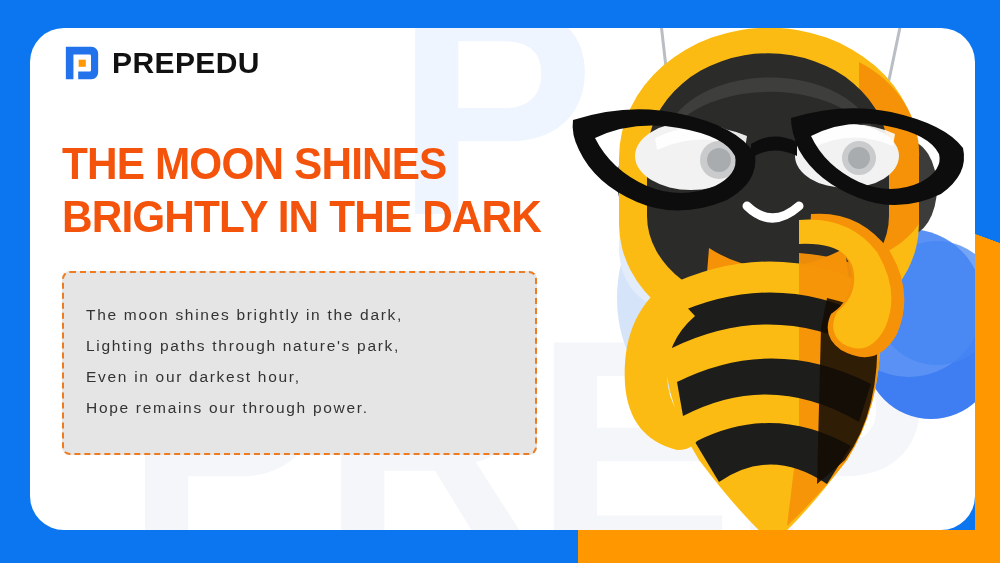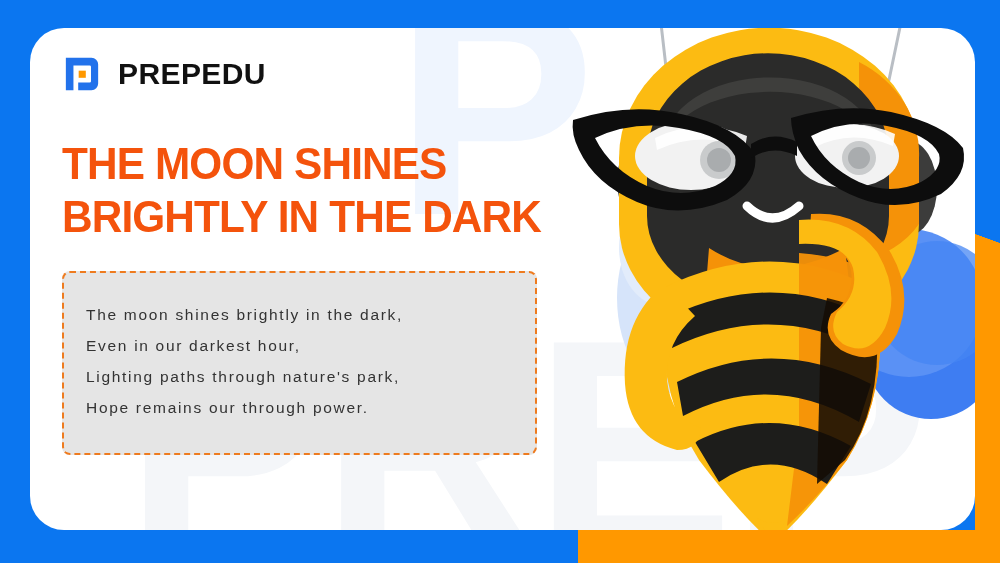--- a/index.html
+++ b/index.html
@@ -67,24 +67,24 @@
   #watermark-bottom {
     left:95px; top:300px;
     font-size:300px;
     color:#F4F6F9;
     z-index:1;
   }
 
   
   #brand {
     position:absolute;
-    left:33px; top:27px;
+    left:33px; top:16px;
     display:flex;
     align-items:center;
-    gap:17px;
+    gap:11px;
     z-index:20;
   }
   #brand-mark { width:38px; height:38px; display:block; }
   #brand-name {
     font-size:30px;
     font-weight:bold;
     letter-spacing:0.4px;
     color:#111111;
     font-family:"Liberation Sans", sans-serif;
   }
@@ -162,22 +162,22 @@
       <span id="brand-name">PREPEDU</span>
     </div>
 
     <div id="headline">
       <span class="line">THE MOON SHINES</span>
       <span class="line">BRIGHTLY IN THE DARK</span>
     </div>
 
     <div id="poem-box">
       <span class="poem-line">The moon shines brightly in the dark,</span>
+      <span class="poem-line">Lighting paths through nature's park,</span>
       <span class="poem-line">Even in our darkest hour,</span>
-      <span class="poem-line">Lighting paths through nature's park,</span>
       <span class="poem-line">Hope remains our through power.</span>
     </div>
 
     <div id="mascot">
       <svg viewBox="0 0 450 545" xmlns="http://www.w3.org/2000/svg">
 
         <g stroke="#B9BEC4" stroke-width="3" fill="none" stroke-linecap="round">
           <path d="M108 78 L100 8"></path>
           <path d="M330 82 L345 10"></path>
         </g>

